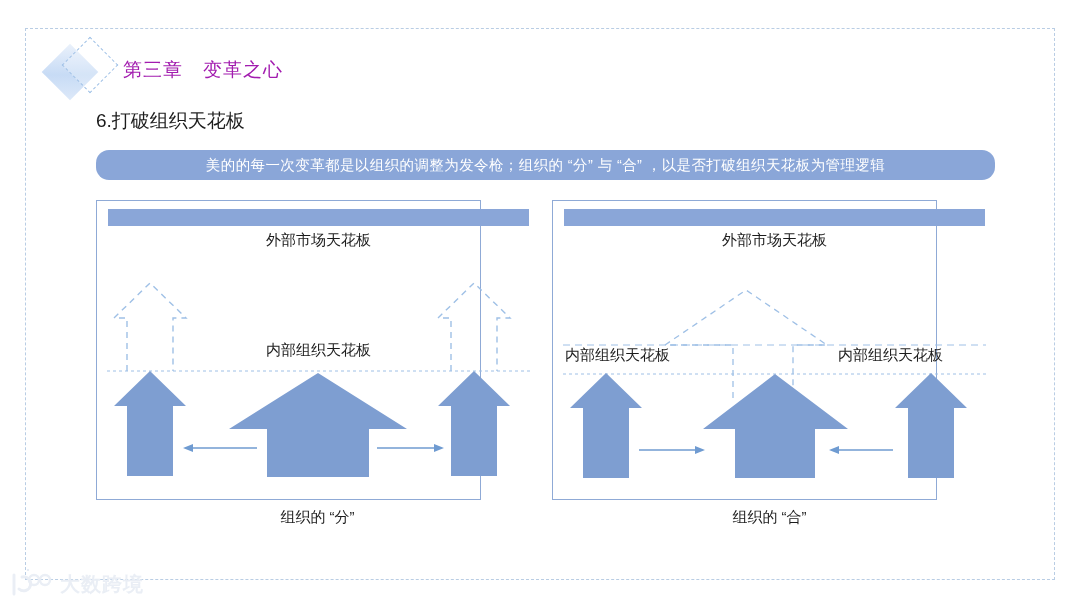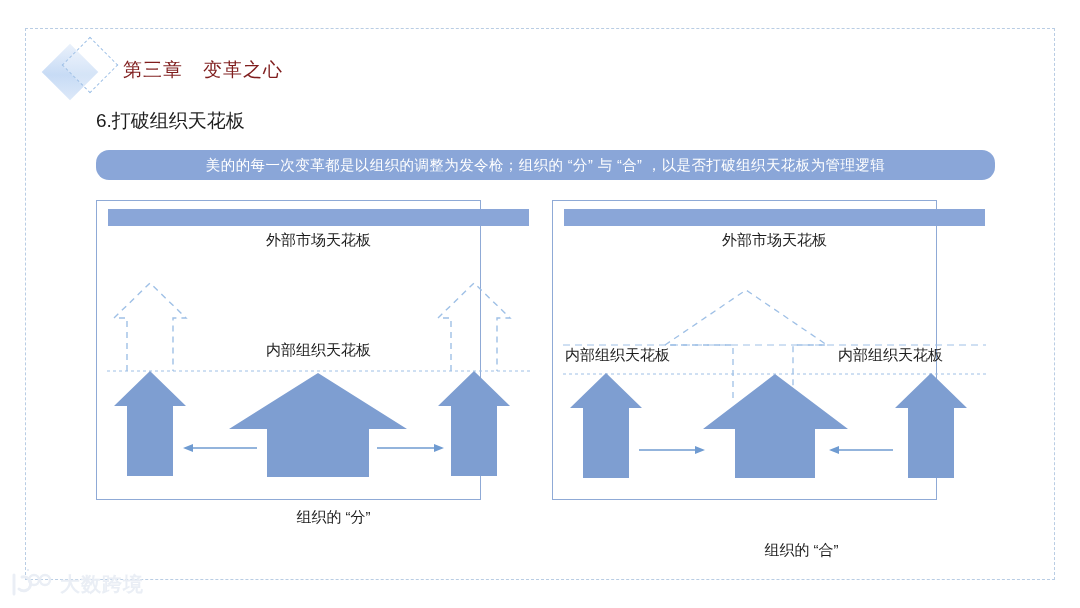--- a/index.html
+++ b/index.html
@@ -58,21 +58,21 @@
     background: rgba(255,255,255,0.25);
   }
 
   
   #chapter-title {
     position: absolute;
     left: 123px;
     top: 57px;
     font-size: 19px;
     letter-spacing: 1px;
-    color: #7f1d1d;
+    color: #a21caf;
     white-space: pre;
   }
   #section-title {
     position: absolute;
     left: 96px;
     top: 108px;
     font-size: 19px;
     color: #1c1c1c;
     white-space: pre;
   }
@@ -121,22 +121,22 @@
 
   .panel-caption {
     position: absolute;
     top: 508px;
     width: 443px;
     text-align: center;
     font-size: 15px;
     color: #1c1c1c;
     white-space: pre;
   }
-  #caption-left  { left: 112px; }
-  #caption-right { left: 580px; margin-top: 33px; }
+  #caption-left  { left: 96px; }
+  #caption-right { left: 548px; }
 
   
   .panel-label {
     position: absolute;
     font-size: 15px;
     color: #1c1c1c;
     white-space: pre;
   }
   .label-outer-left  { left: 0; top: 30px; width: 443px; text-align: center; }
   .label-inner-left  { left: 0; top: 140px; width: 443px; text-align: center; }

